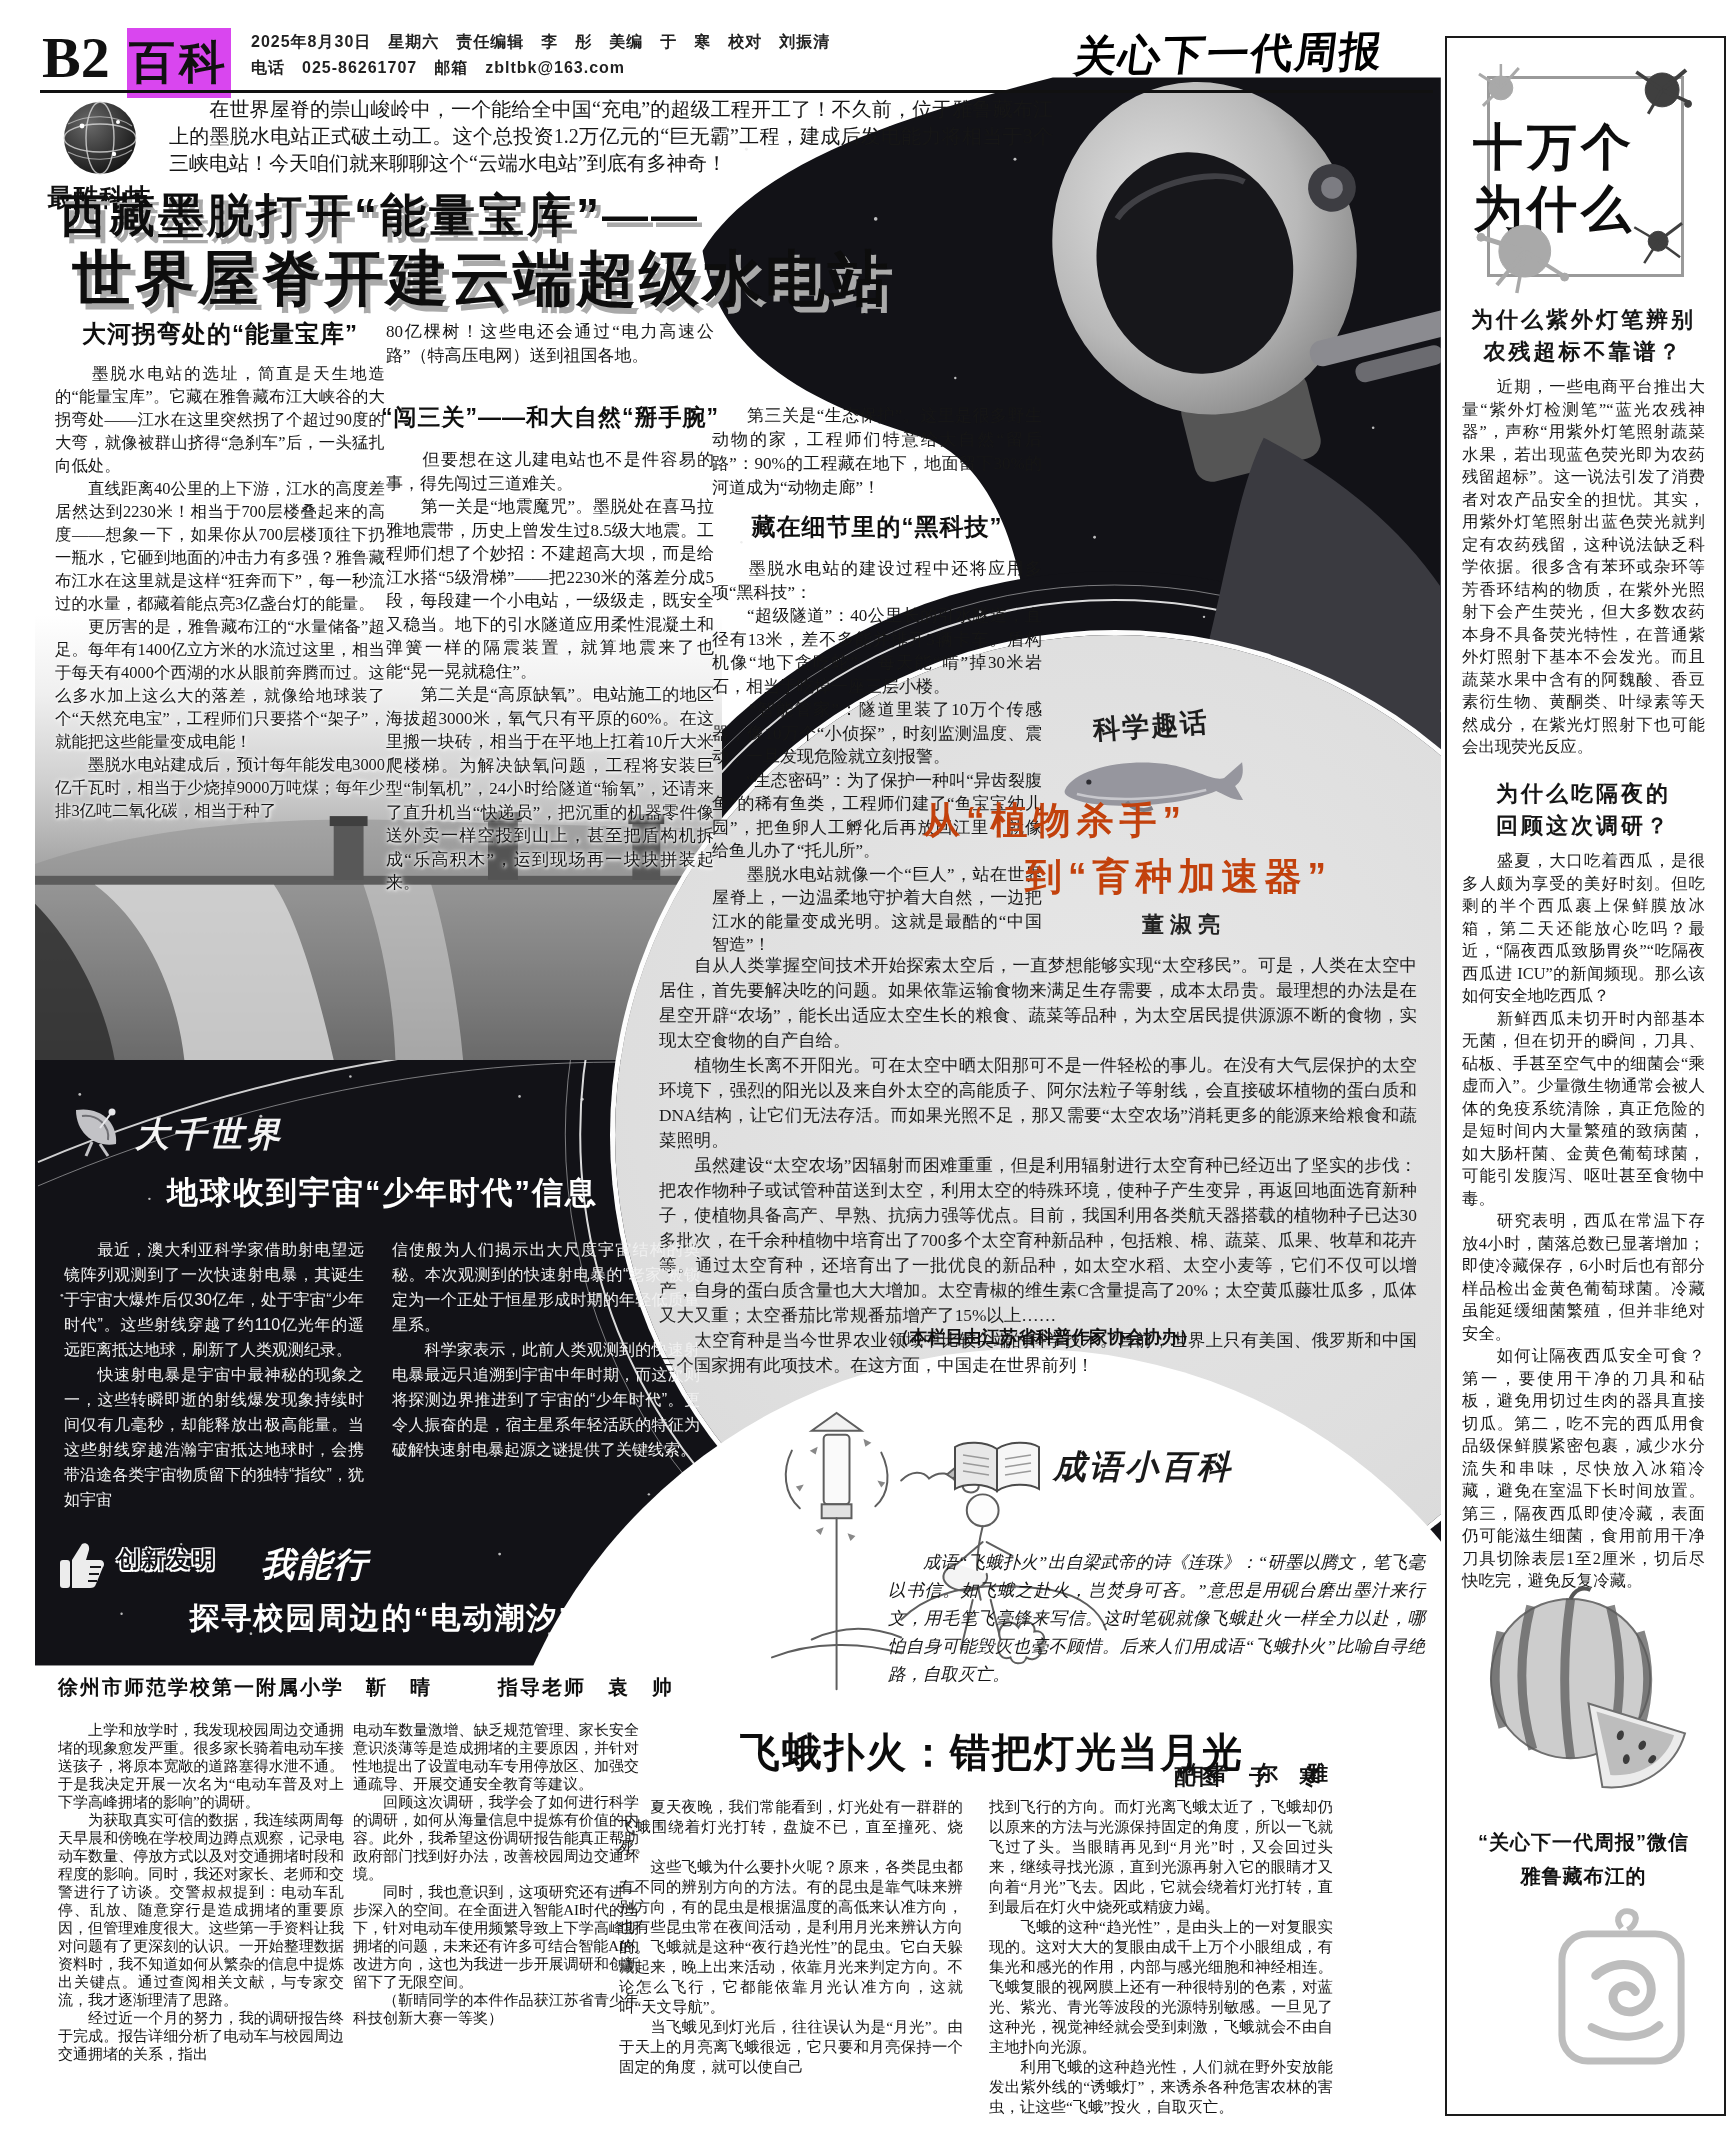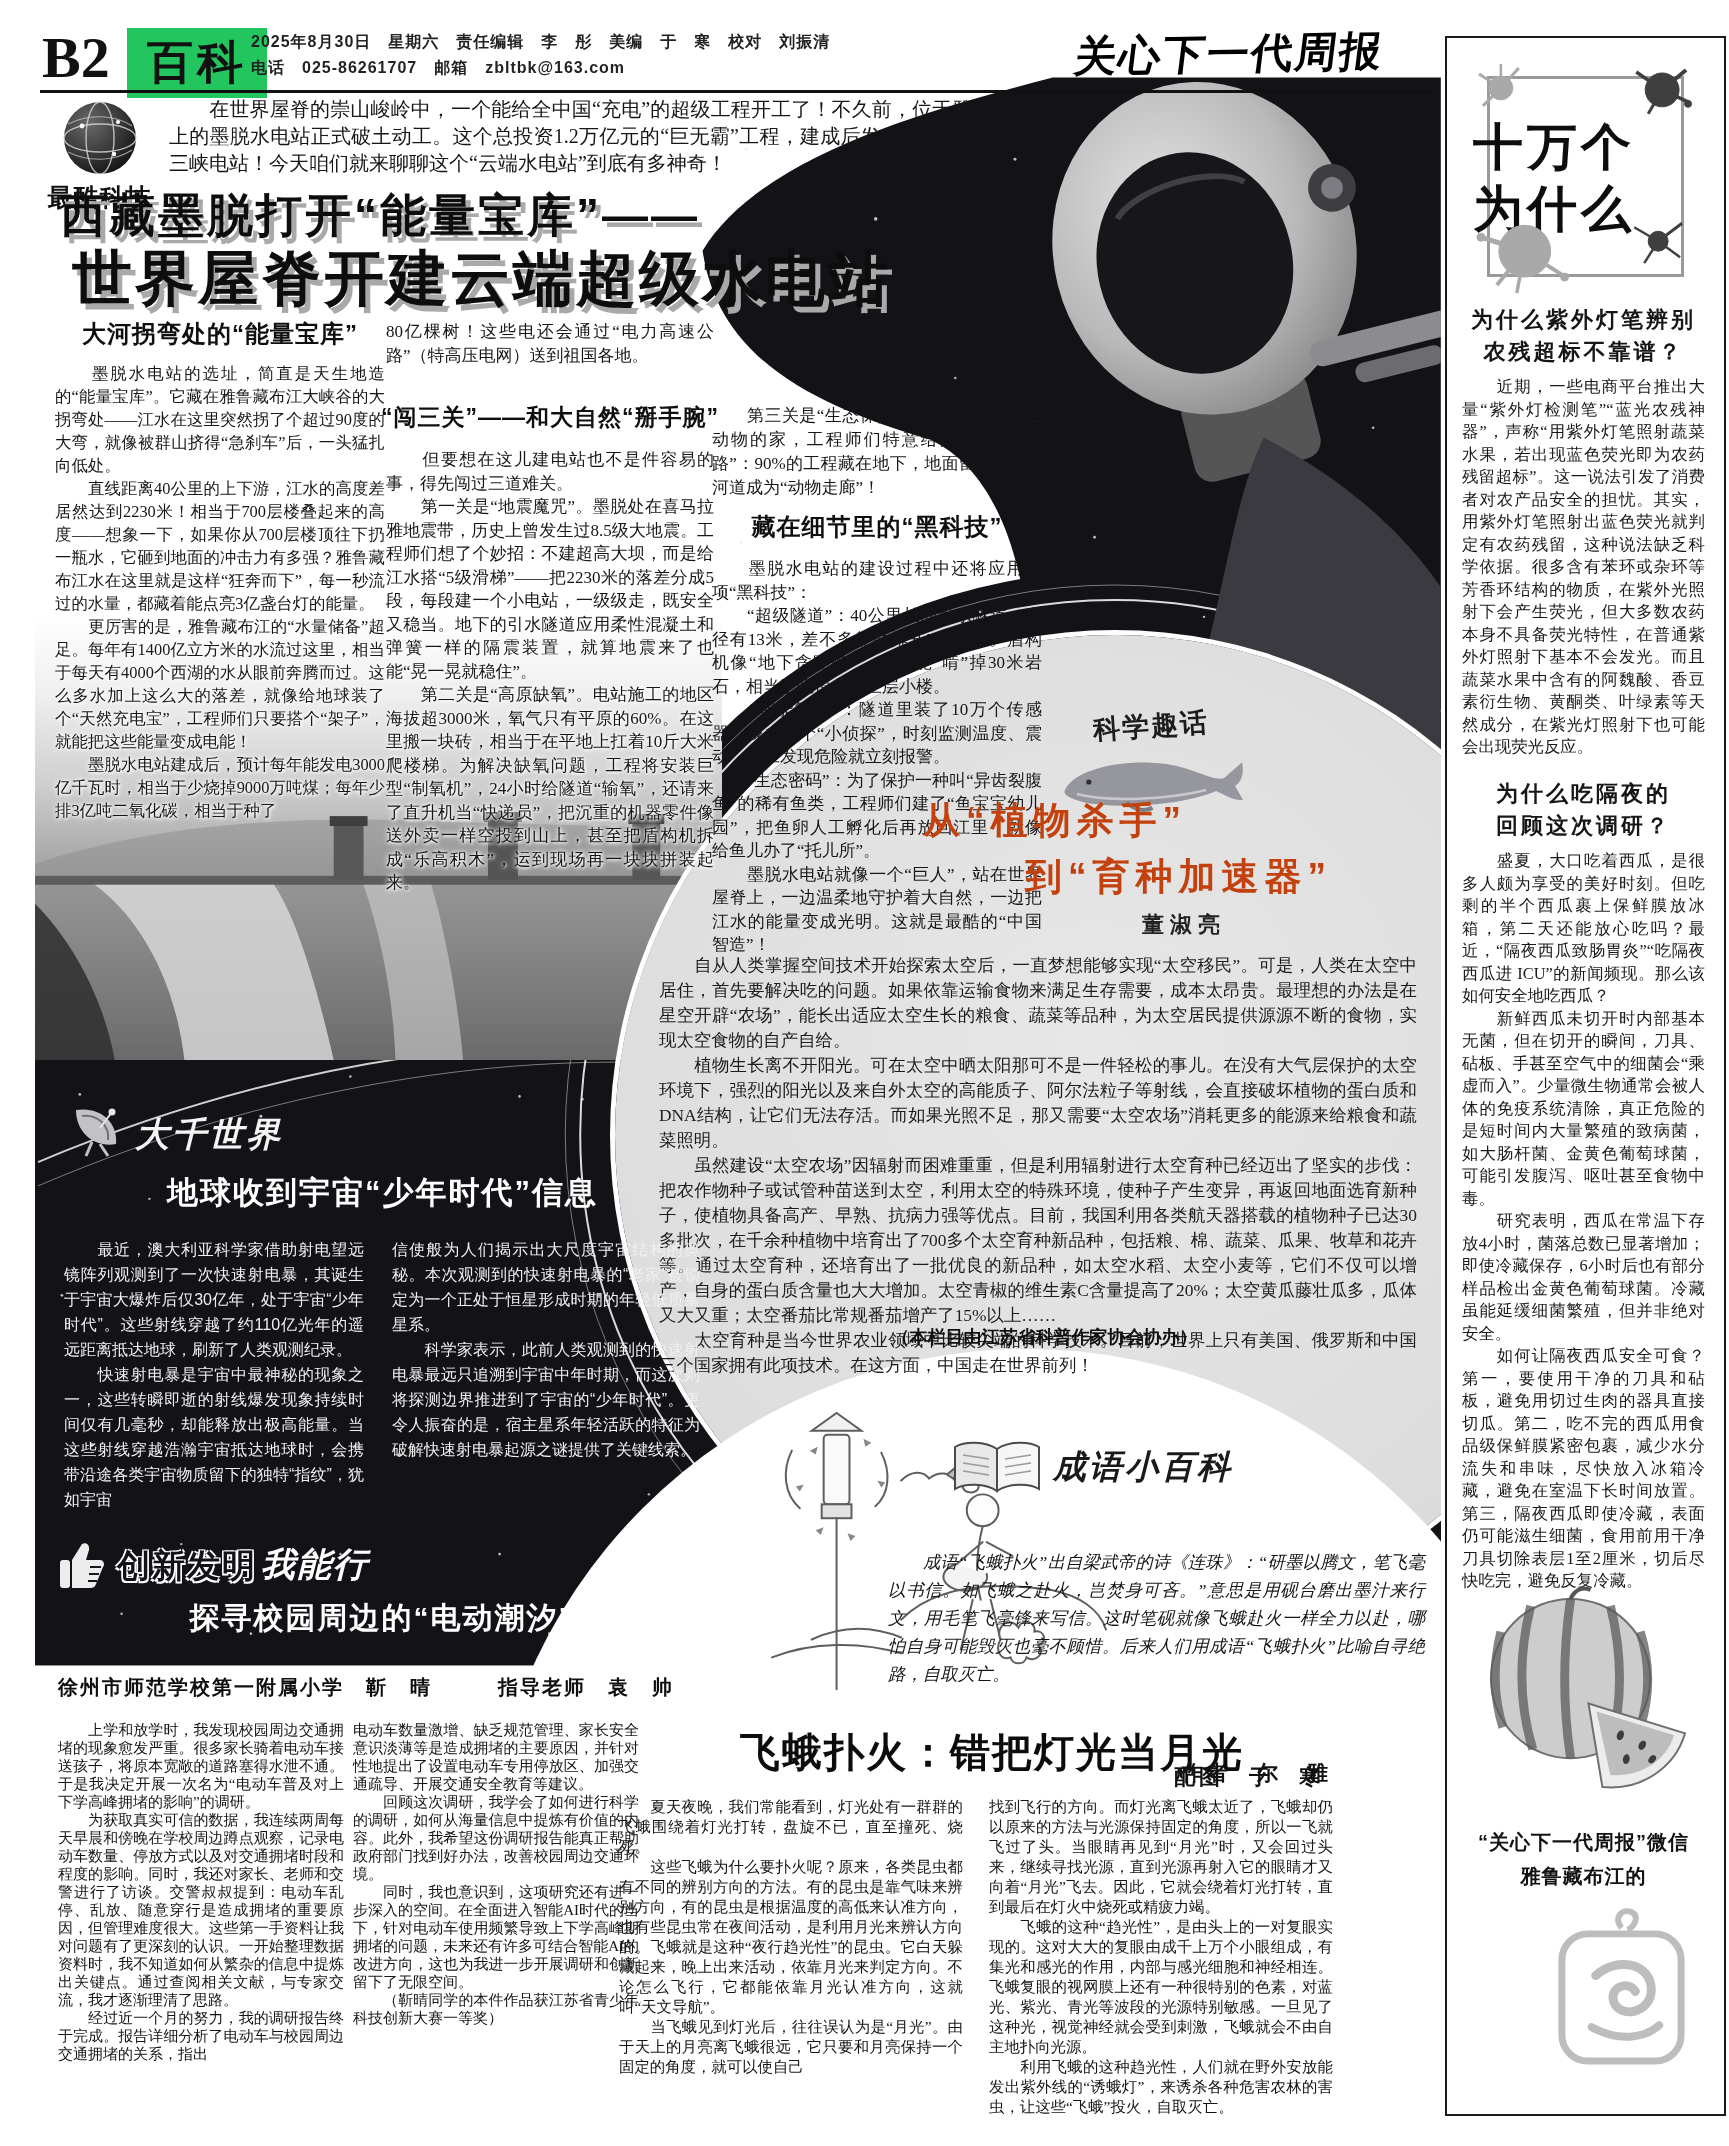--- a/index.html
+++ b/index.html
@@ -2,21 +2,21 @@
 <html><head>
 <meta charset="utf-8">
 <style>
   html,body{margin:0;padding:0;background:#e8e8e8;}
   #page{position:relative;width:1729px;height:2146px;background:#fff;overflow:hidden;
         font-family:"Liberation Sans",sans-serif;}
   .abs{position:absolute;}
   .serif{font-family:"Liberation Serif",serif;}
   
   #edition{left:42px;top:24px;font-family:"Liberation Serif",serif;font-size:58px;font-weight:700;color:#111;}
-  #section-name{left:127px;top:28px;font-size:46px;font-weight:900;color:#111;background:#22c55e;padding:4px 20px;letter-spacing:4px;}
+  #section-name{left:127px;top:28px;font-size:46px;font-weight:900;color:#111;background:#d946ef;padding:4px 2px;letter-spacing:4px;}
   .meta{left:251px;color:#222;font-size:16px;font-weight:700;letter-spacing:1px;}
   #masthead{left:1075px;top:26px;font-family:"Liberation Serif",serif;font-size:42px;font-weight:900;color:#000;
             transform:skewX(-8deg) rotate(-1deg);letter-spacing:2px;}
   #header-rule{left:40px;top:90px;width:1393px;height:3px;background:#111;}
   
   #main{left:0;top:0;width:1441px;height:2146px;overflow:hidden;}
   
   #intro{left:169px;top:96px;width:884px;font-family:"Liberation Serif",serif;font-size:20px;line-height:27px;
          color:#161616;text-align:justify;white-space:pre-line;}
   .bighead{font-weight:900;color:#0d0d0d;letter-spacing:3px;text-shadow:5px 6px 0 #a9a9a9;white-space:nowrap;}
@@ -252,21 +252,21 @@
     <div class="abs dark-col" style="left:392px;top:1237px;width:308px;font-size:16px;line-height:25px;">信使般为人们揭示出大尺度宇宙结构的奥秘。本次观测到的快速射电暴的“老家”被锁定为一个正处于恒星形成时期的年轻低质量星系。
 　　科学家表示，此前人类观测到的快速射电暴最远只追溯到宇宙中年时期，而这次则将探测边界推进到了宇宙的“少年时代”。更令人振奋的是，宿主星系年轻活跃的特征为破解快速射电暴起源之谜提供了关键线索。</div>
 
     <svg class="abs" style="left:52px;top:1536px;" width="56" height="56" viewBox="0 0 56 56">
       <path d="M20,24 L30,8 C34,6 38,9 37,14 L34,24 L48,24 C52,24 53,29 51,31 L44,48 C43,51 41,52 38,52 L20,52 Z" fill="#ececec"></path>
       <rect x="8" y="24" width="10" height="28" rx="3" fill="#ececec"></rect>
       <line x1="38" y1="31" x2="49" y2="31" stroke="#17171b" stroke-width="2"></line>
       <line x1="37" y1="38" x2="47" y2="38" stroke="#17171b" stroke-width="2"></line>
       <line x1="36" y1="45" x2="45" y2="45" stroke="#17171b" stroke-width="2"></line>
     </svg>
-    <div class="abs" style="left:117px;top:1544px;font-size:33px;font-weight:900;letter-spacing:2px;color:#121217;
+    <div class="abs" style="left:117px;top:1544px;font-size:23px;font-weight:900;letter-spacing:2px;color:#121217;
          text-shadow:-1.5px -1.5px 0 #fff,1.5px -1.5px 0 #fff,-1.5px 1.5px 0 #fff,1.5px 1.5px 0 #fff;">创新发明</div>
     <div class="abs" style="left:261px;top:1542px;font-size:34px;font-weight:900;font-style:italic;color:#fff;letter-spacing:2px;">我能行</div>
     <div class="abs dark-title" style="left:40px;top:1598px;width:685px;font-size:30px;">探寻校园周边的“电动潮汐”</div>
     <div id="inno-byline" class="abs">徐州市师范学校第一附属小学　靳　晴　　　指导老师　袁　帅</div>
 
     <div class="abs small-col" style="left:353px;top:1721px;width:286px;font-size:15px;line-height:18px;">电动车数量激增、缺乏规范管理、家长安全意识淡薄等是造成拥堵的主要原因，并针对性地提出了设置电动车专用停放区、加强交通疏导、开展交通安全教育等建议。
 　　回顾这次调研，我学会了如何进行科学的调研，如何从海量信息中提炼有价值的内容。此外，我希望这份调研报告能真正帮助政府部门找到好办法，改善校园周边交通环境。
 　　同时，我也意识到，这项研究还有进一步深入的空间。在全面进入智能AI时代的当下，针对电动车使用频繁导致上下学高峰期拥堵的问题，未来还有许多可结合智能AI的改进方向，这也为我进一步开展调研和创新留下了无限空间。
 　　（靳晴同学的本件作品获江苏省青少年科技创新大赛一等奖）</div>
     <div class="abs small-col" style="left:58px;top:1721px;width:286px;font-size:15px;line-height:18px;">　　上学和放学时，我发现校园周边交通拥堵的现象愈发严重。很多家长骑着电动车接送孩子，将原本宽敞的道路塞得水泄不通。于是我决定开展一次名为“电动车普及对上下学高峰拥堵的影响”的调研。

